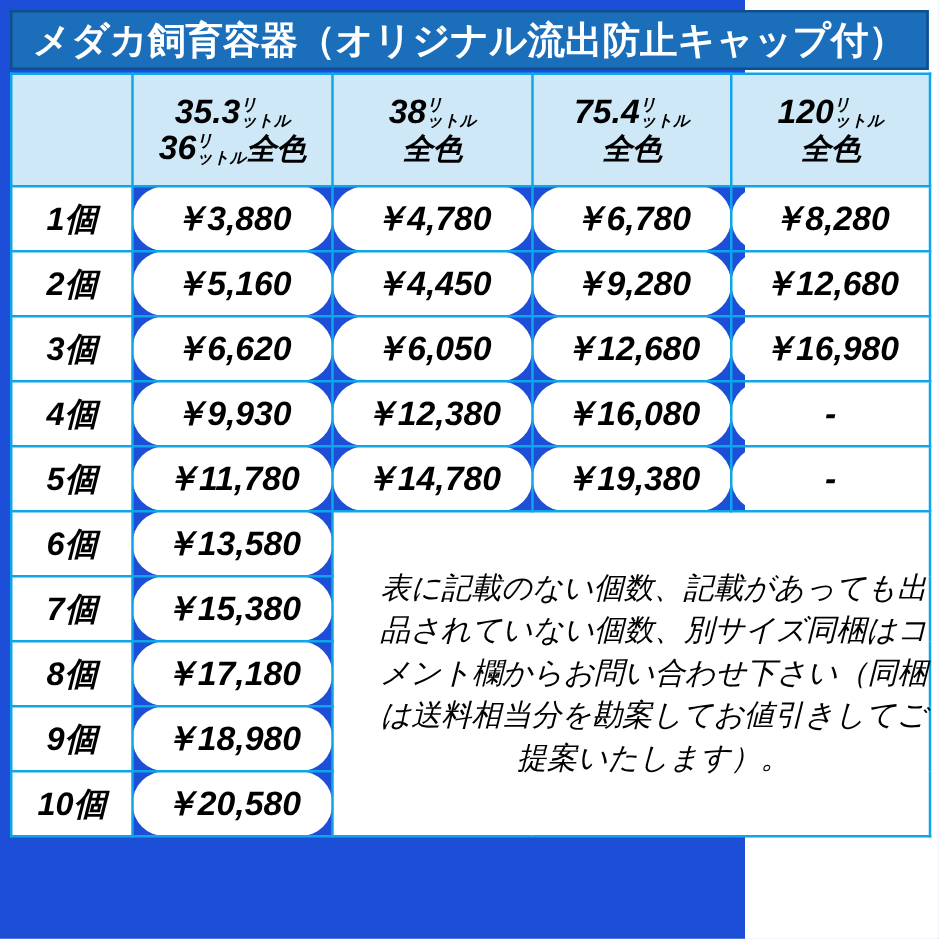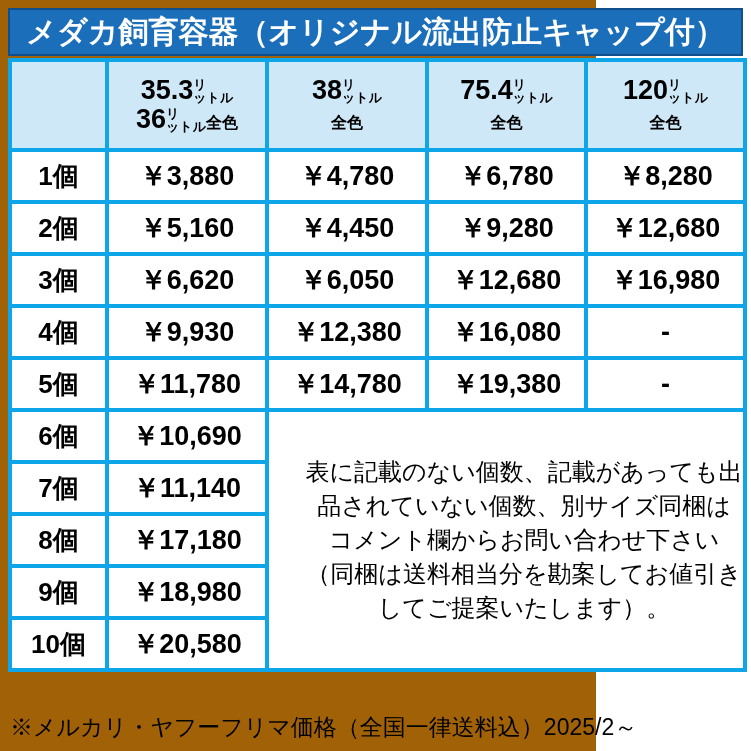--- a/index.html
+++ b/index.html
@@ -10,21 +10,21 @@
   body {
     width: 751px;
     height: 751px;
     font-family: "Liberation Sans", sans-serif;
     overflow: hidden;
   }
   .sheet {
     position: relative;
     width: 596px;
     height: 751px;
-    background: #a16207;
+    background: #1d4ed8;
     box-sizing: border-box;
     padding-left: 10px;
   }
   
   .title-bar {
     position: absolute;
     left: 8px;
     top: 8px;
     width: 735px;
     height: 48px;
@@ -45,25 +45,26 @@
   
   table.price {
     position: absolute;
     left: 8px;
     top: 58px;
     width: 735px;
     border-collapse: collapse;
     table-layout: fixed;
   }
   table.price td, table.price th {
-    border: 4px solid #0ea5e9;
+    border: 2px solid #0ea5e9;
     box-sizing: border-box;
     text-align: center;
     vertical-align: middle;
     padding: 0;
+    font-style: italic;
   }
   col.c0 { width: 97px; }
   col.c1 { width: 160px; }
   col.c2 { width: 160px; }
   col.c3 { width: 159px; }
   col.c4 { width: 159px; }
 
   .hdr {
     background: #cfe8f7;
     height: 90px;
@@ -82,21 +83,21 @@
     display: inline-block;
     font-size: 13px;
     font-weight: bold;
     line-height: 1.0;
     text-align: left;
     vertical-align: middle;
     transform: translateY(-1px);
   }
   .ruby span { display: block; }
   .allcolor {
-    font-size: 16px;
+    font-size: 24px;
     font-weight: bold;
     color: #000;
   }
   .corner {
     background: #cfe8f7;
   }
   .qty {
     font-size: 26px;
     font-weight: bold;
     color: #000;
@@ -104,20 +105,21 @@
     background: #ffffff;
     margin-top: 15px;
   }
   .price-cell {
     font-size: 27px;
     font-weight: bold;
     color: #000;
     height: 52px;
     background: #ffffff;
     white-space: nowrap;
+    border-radius: 26px;
   }
   .note-cell {
     background: #ffffff;
     text-align: left;
     vertical-align: top;
     padding: 6px 6px 6px 10px;
   }
   .note-text {
     font-size: 24px;
     line-height: 1.42;
@@ -225,38 +227,37 @@
       <tr>
         <td class="qty">5個</td>
         <td class="price-cell">￥11,780</td>
         <td class="price-cell">￥14,780</td>
         <td class="price-cell">￥19,380</td>
         <td class="price-cell">-</td>
       </tr>
 
       <tr>
         <td class="qty">6個</td>
-        <td class="price-cell">￥10,690</td>
+        <td class="price-cell">￥13,580</td>
         <td class="note-cell" colspan="3" rowspan="5">
           <div class="note-text">表に記載のない個数、記載があっても出品されていない個数、別サイズ同梱はコメント欄からお問い合わせ下さい（同梱は送料相当分を勘案してお値引きしてご提案いたします）。</div>
         </td>
       </tr>
       <tr>
         <td class="qty">7個</td>
-        <td class="price-cell">￥11,140</td>
+        <td class="price-cell">￥15,380</td>
       </tr>
       <tr>
         <td class="qty">8個</td>
         <td class="price-cell">￥17,180</td>
       </tr>
       <tr>
         <td class="qty">9個</td>
         <td class="price-cell">￥18,980</td>
       </tr>
       <tr>
         <td class="qty">10個</td>
         <td class="price-cell">￥20,580</td>
       </tr>
     </tbody>
   </table>
 
-  <div class="footer">※メルカリ・ヤフーフリマ価格（全国一律送料込）2025/2～</div>
 </div>
 
 </body></html>

